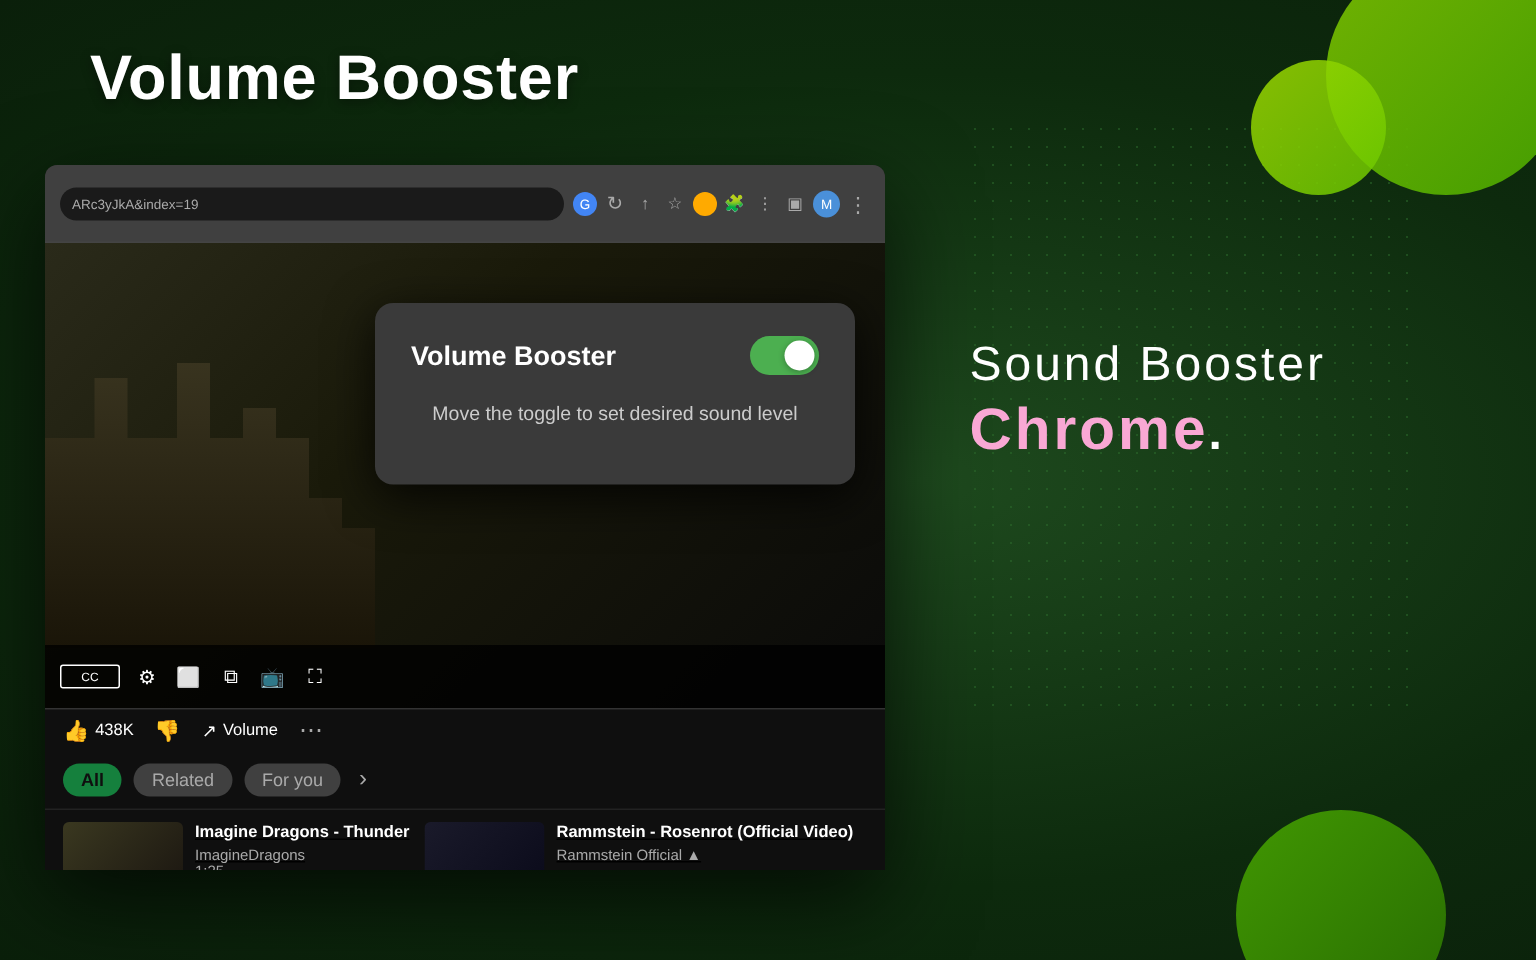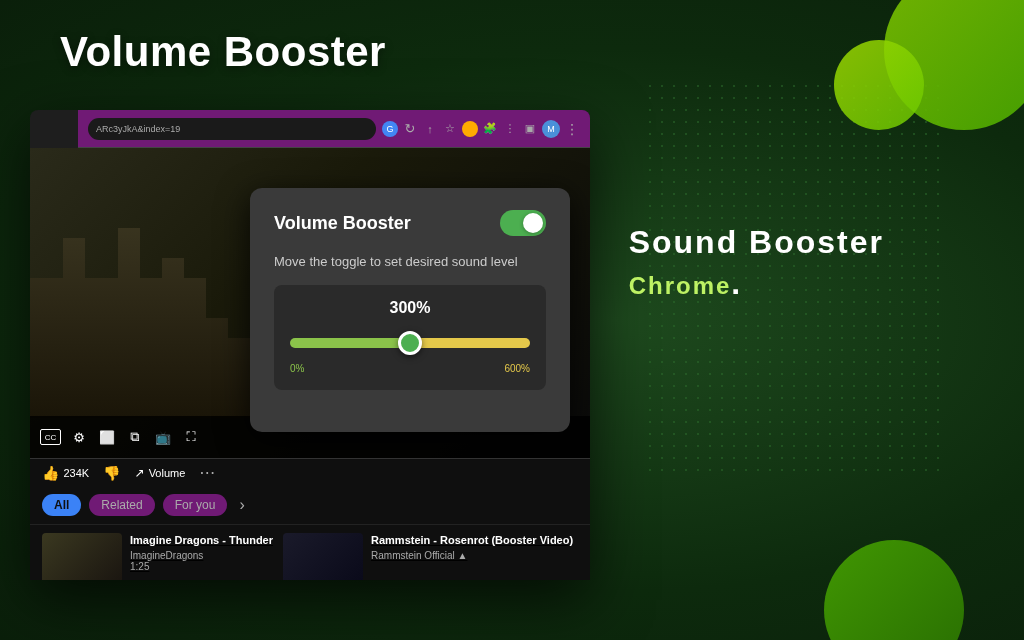--- a/index.html
+++ b/index.html
@@ -85,28 +85,28 @@
       top: 220px;
       right: 140px;
       z-index: 10;
       text-align: left;
       max-width: 340px;
     }
 
     .right-text .headline {
       color: #ffffff;
       font-size: 32px;
-      font-weight: 700;
+      font-weight: 400;
       letter-spacing: 2px;
       line-height: 1.4;
     }
 
     .right-text .chrome-text {
-      color: #bef264;
-      font-size: 24px;
+      color: #f9a8d4;
+      font-size: 39px;
       font-weight: 700;
       letter-spacing: 2px;
       display: inline;
     }
 
     .right-text .dot-text {
       color: #ffffff;
       font-size: 32px;
       font-weight: 700;
     }
@@ -120,28 +120,27 @@
       height: 470px;
       background: #1e1e1e;
       border-radius: 8px 8px 0 0;
       box-shadow: 0 20px 60px rgba(0,0,0,0.7);
       overflow: hidden;
       z-index: 5;
     }
 
     
     .browser-bar {
-      background: #701a75;
-      height: 38px;
+      background: #404040;
+      height: 52px;
       display: flex;
       align-items: center;
       padding: 0 10px;
       gap: 6px;
       border-bottom: 1px solid #444;
-      margin-left: 48px;
     }
 
     .browser-bar .address {
       flex: 1;
       background: #1a1a1a;
       border-radius: 12px;
       height: 22px;
       display: flex;
       align-items: center;
       padding: 0 8px;
@@ -265,21 +264,21 @@
       width: 20px;
       height: 20px;
       background: #ffffff;
       border-radius: 50%;
       box-shadow: 0 1px 4px rgba(0,0,0,0.3);
     }
 
     .ext-subtitle {
       color: #cccccc;
       font-size: 13px;
-      text-align: left;
+      text-align: center;
       margin-bottom: 16px;
     }
 
     
     .slider-container {
       background: #2a2a2a;
       border-radius: 8px;
       padding: 14px 16px 16px;
       margin-bottom: 18px;
     }
@@ -365,27 +364,27 @@
 
     .yt-tab {
       padding: 4px 12px;
       border-radius: 20px;
       font-size: 12px;
       cursor: pointer;
       color: #fff;
     }
 
     .yt-tab.active {
-      background: #3b82f6;
+      background: #15803d;
       color: #0f0f0f;
       font-weight: 600;
     }
 
     .yt-tab.inactive {
-      background: #701a75;
+      background: #404040;
       color: #aaa;
     }
 
     .yt-tab-more {
       color: #aaa;
       font-size: 16px;
       cursor: pointer;
       margin-left: 4px;
     }
 
@@ -500,57 +499,45 @@
       <div class="browser-icon-circle icon-m" style="width:18px;height:18px;">M</div>
       <div class="browser-icon-circle" style="color:#aaa;font-size:14px;">⋮</div>
     </div>
   </div>
 
   <div class="video-area">
     <div class="video-bg"></div>
     <div class="building-silhouette"></div>
 
     <div class="video-controls">
-      <div class="ctrl-icon" style="border:1px solid #fff;font-size:8px;width:21px;height:16px;border-radius:2px;">CC</div>
+      <div class="ctrl-icon" style="border:1px solid #fff;font-size:8px;width:40px;height:16px;border-radius:2px;">CC</div>
       <div class="ctrl-icon">⚙</div>
       <div class="ctrl-icon">⬜</div>
       <div class="ctrl-icon">⧉</div>
       <div class="ctrl-icon">📺</div>
       <div class="ctrl-icon">⛶</div>
     </div>
 
     <div class="ext-popup">
       <div class="ext-header">
         <span class="ext-title">Volume Booster</span>
         <div class="toggle-switch">
           <div class="toggle-knob"></div>
         </div>
       </div>
       <p class="ext-subtitle">Move the toggle to set desired sound level</p>
-      <div class="slider-container">
-        <div class="slider-percentage">300%</div>
-        <div class="slider-track-wrapper">
-          <div class="slider-track">
-            <div class="slider-thumb"></div>
-          </div>
-        </div>
-        <div class="slider-labels">
-          <span class="slider-label left">0%</span>
-          <span class="slider-label right">600%</span>
-        </div>
-      </div>
     </div>
   </div>
 
   <div class="yt-bottom">
 
     <div class="yt-action-bar">
       <div class="yt-like">
         <span class="yt-like-icon">👍</span>
-        <span>234K</span>
+        <span>438K</span>
       </div>
       <div class="yt-like">
         <span class="yt-like-icon">👎</span>
       </div>
       <div class="yt-share">
         <span style="font-size:12px;">↗</span>
         <span>Volume</span>
       </div>
       <div class="yt-more">⋯</div>
     </div>
@@ -571,19 +558,19 @@
           <div class="yt-video-title">Imagine Dragons - Thunder</div>
           <div class="yt-channel">ImagineDragons</div>
           <div class="yt-channel">1:25</div>
         </div>
       </div>
       <div class="yt-video-item">
         <div class="yt-thumb">
           <div class="yt-thumb-img" style="background:linear-gradient(135deg,#1a1a2a,#0a0a1a);"></div>
         </div>
         <div class="yt-info">
-          <div class="yt-video-title">Rammstein - Rosenrot (Booster Video)</div>
+          <div class="yt-video-title">Rammstein - Rosenrot (Official Video)</div>
           <div class="yt-channel">Rammstein Official ▲</div>
         </div>
       </div>
     </div>
   </div>
 </div>
 
 </body></html>

